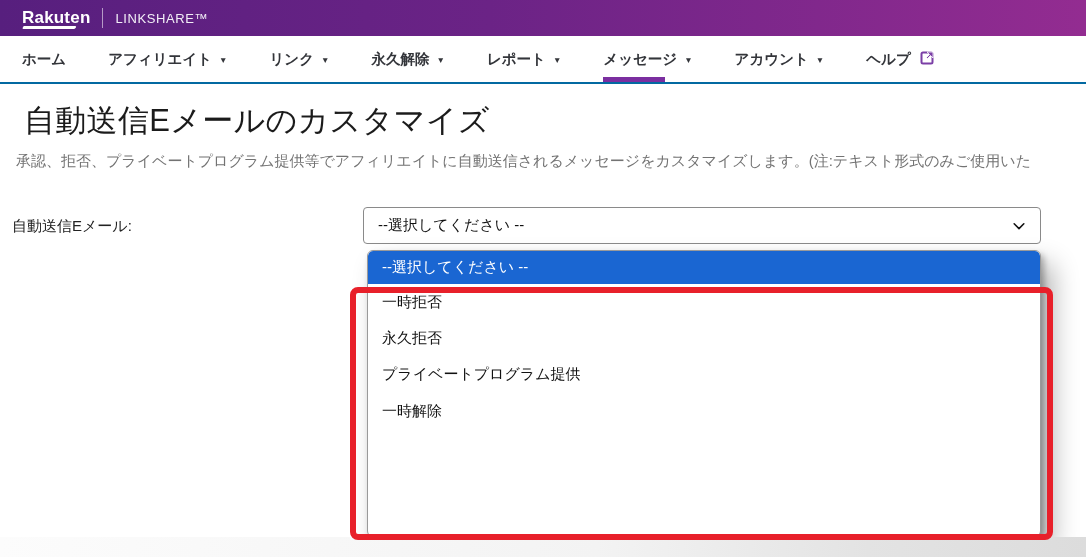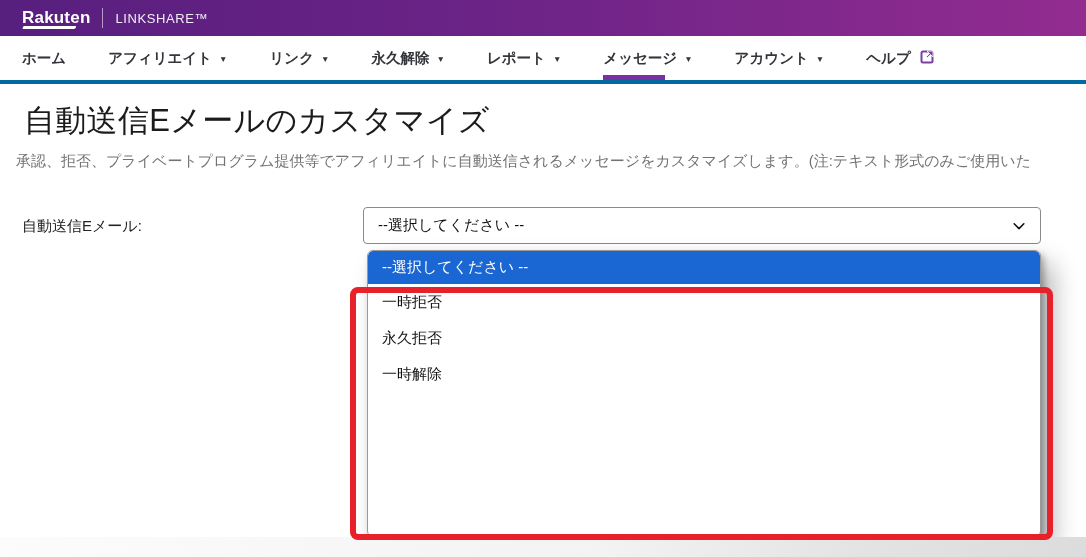--- a/index.html
+++ b/index.html
@@ -49,21 +49,21 @@
     color: #f2eef6;
     font-size: 13px;
     font-weight: 400;
     letter-spacing: 0.6px;
   }
 
   
   .navbar {
     height: 48px;
     background: #fff;
-    border-bottom: 4px solid #0369a1;
+    border-bottom: 2px solid #0369a1;
     display: flex;
     align-items: stretch;
     padding-left: 22px;
   }
   .nav-item {
     display: flex;
     align-items: center;
     gap: 7px;
     margin-right: 42px;
     font-size: 14.5px;
@@ -101,21 +101,21 @@
     font-size: 15px;
     color: #737373;
     white-space: nowrap;
     overflow: hidden;
     width: 1066px;
   }
 
   
   .form-label {
     position: absolute;
-    left: 22px;
+    left: 12px;
     top: 217px;
     font-size: 15px;
     color: #222;
   }
   .select-box {
     position: absolute;
     left: 363px;
     top: 207px;
     width: 678px;
     height: 37px;
@@ -242,18 +242,19 @@
   <span class="select-value">--選択してください --</span>
   <svg class="select-chevron" viewBox="0 0 16 16">
     <path d="M2.5 5.5 L8 11 L13.5 5.5" fill="none" stroke="#111" stroke-width="1.8" stroke-linecap="round" stroke-linejoin="round"></path>
   </svg>
 </div>
 
 <div class="dropdown-panel">
   <div class="dropdown-option highlighted">--選択してください --</div>
   <div class="dropdown-option">一時拒否</div>
   <div class="dropdown-option">永久拒否</div>
+  <div class="dropdown-option">プライベートプログラム提供</div>
   <div class="dropdown-option">一時解除</div>
 </div>
 
 <div class="annotation-rect"></div>
 
 <div class="bottom-shade"></div>
 
 </body></html>

